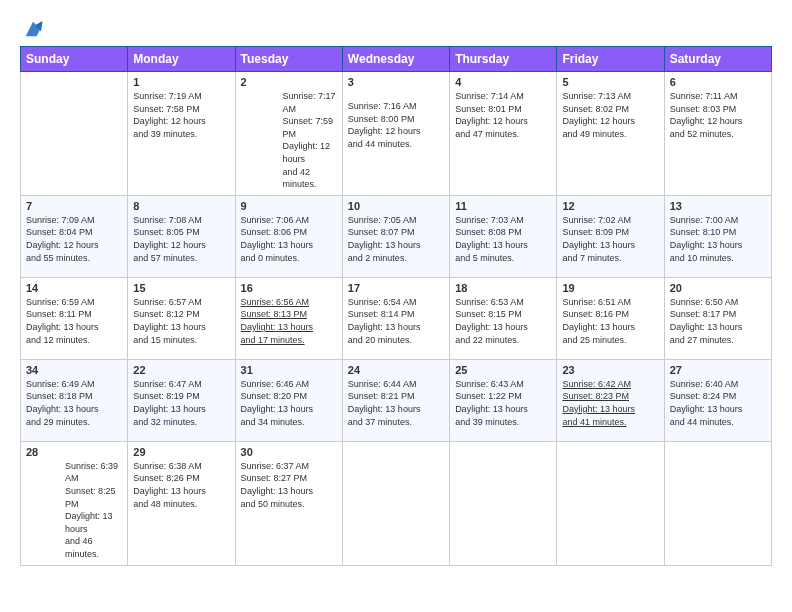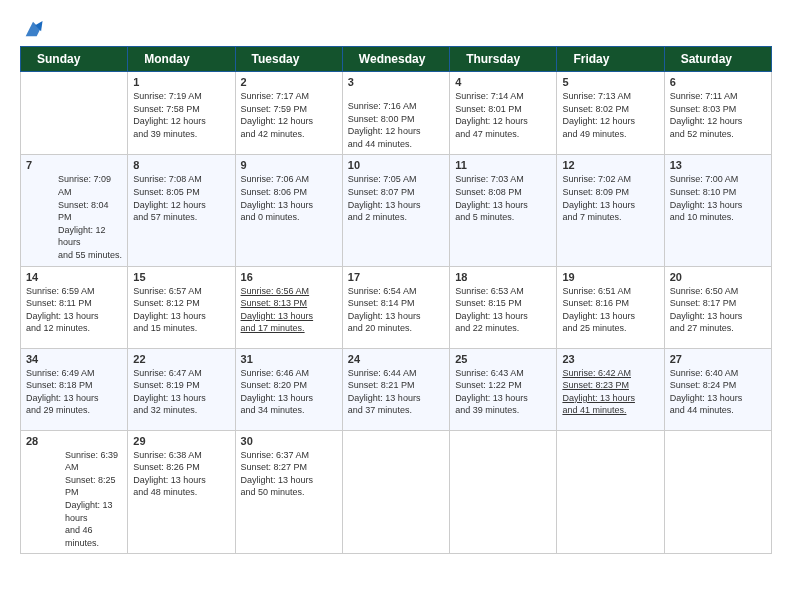--- a/index.html
+++ b/index.html
@@ -53,25 +53,25 @@
     .location {
       font-size: 15px;
       color: #555;
       margin-top: 2px;
     }
     .calendar {
       width: 100%;
       border-collapse: collapse;
     }
     .calendar th {
-      background: #14532d;
+      background: #8b5cf6;
       color: #fff;
       font-size: 12px;
       font-weight: bold;
-      padding: 5px 16px;
+      padding: 5px 5px;
       text-align: left;
       border: 1px solid #1a5a9a;
     }
     .calendar td {
       border: 1px solid #ccc;
       vertical-align: top;
       padding: 4px 5px;
       width: calc(100% / 7);
       font-size: 9.5px;
       color: #333;
@@ -136,21 +136,21 @@
           <td class="empty-cell"></td>
           <td>
             <span class="day-number">1</span>
             <div class="cell-text" style="white-space: pre-line;">Sunrise: 7:19 AM
 Sunset: 7:58 PM
 Daylight: 12 hours
 and 39 minutes.</div>
           </td>
           <td>
             <span class="day-number">2</span>
-            <div class="cell-text" style="white-space: pre-line;">Sunrise: 7:17 AM
+            <div class="cell-text" style="white-space: pre-line; margin-left: 42px;">Sunrise: 7:17 AM
 Sunset: 7:59 PM
 Daylight: 12 hours
 and 42 minutes.</div>
           </td>
           <td>
             <span class="day-number">3</span>
             <div class="cell-text" style="white-space: pre-line; margin-top: 12px;">Sunrise: 7:16 AM
 Sunset: 8:00 PM
 Daylight: 12 hours
 and 44 minutes.</div>
@@ -173,21 +173,21 @@
             <span class="day-number">6</span>
             <div class="cell-text" style="white-space: pre-line;">Sunrise: 7:11 AM
 Sunset: 8:03 PM
 Daylight: 12 hours
 and 52 minutes.</div>
           </td>
         </tr>
         <tr>
           <td>
             <span class="day-number">7</span>
-            <div class="cell-text" style="white-space: pre-line; margin-left: 32px;">Sunrise: 7:09 AM
+            <div class="cell-text" style="white-space: pre-line;">Sunrise: 7:09 AM
 Sunset: 8:04 PM
 Daylight: 12 hours
 and 55 minutes.</div>
           </td>
           <td>
             <span class="day-number">8</span>
             <div class="cell-text" style="white-space: pre-line;">Sunrise: 7:08 AM
 Sunset: 8:05 PM
 Daylight: 12 hours
 and 57 minutes.</div>

